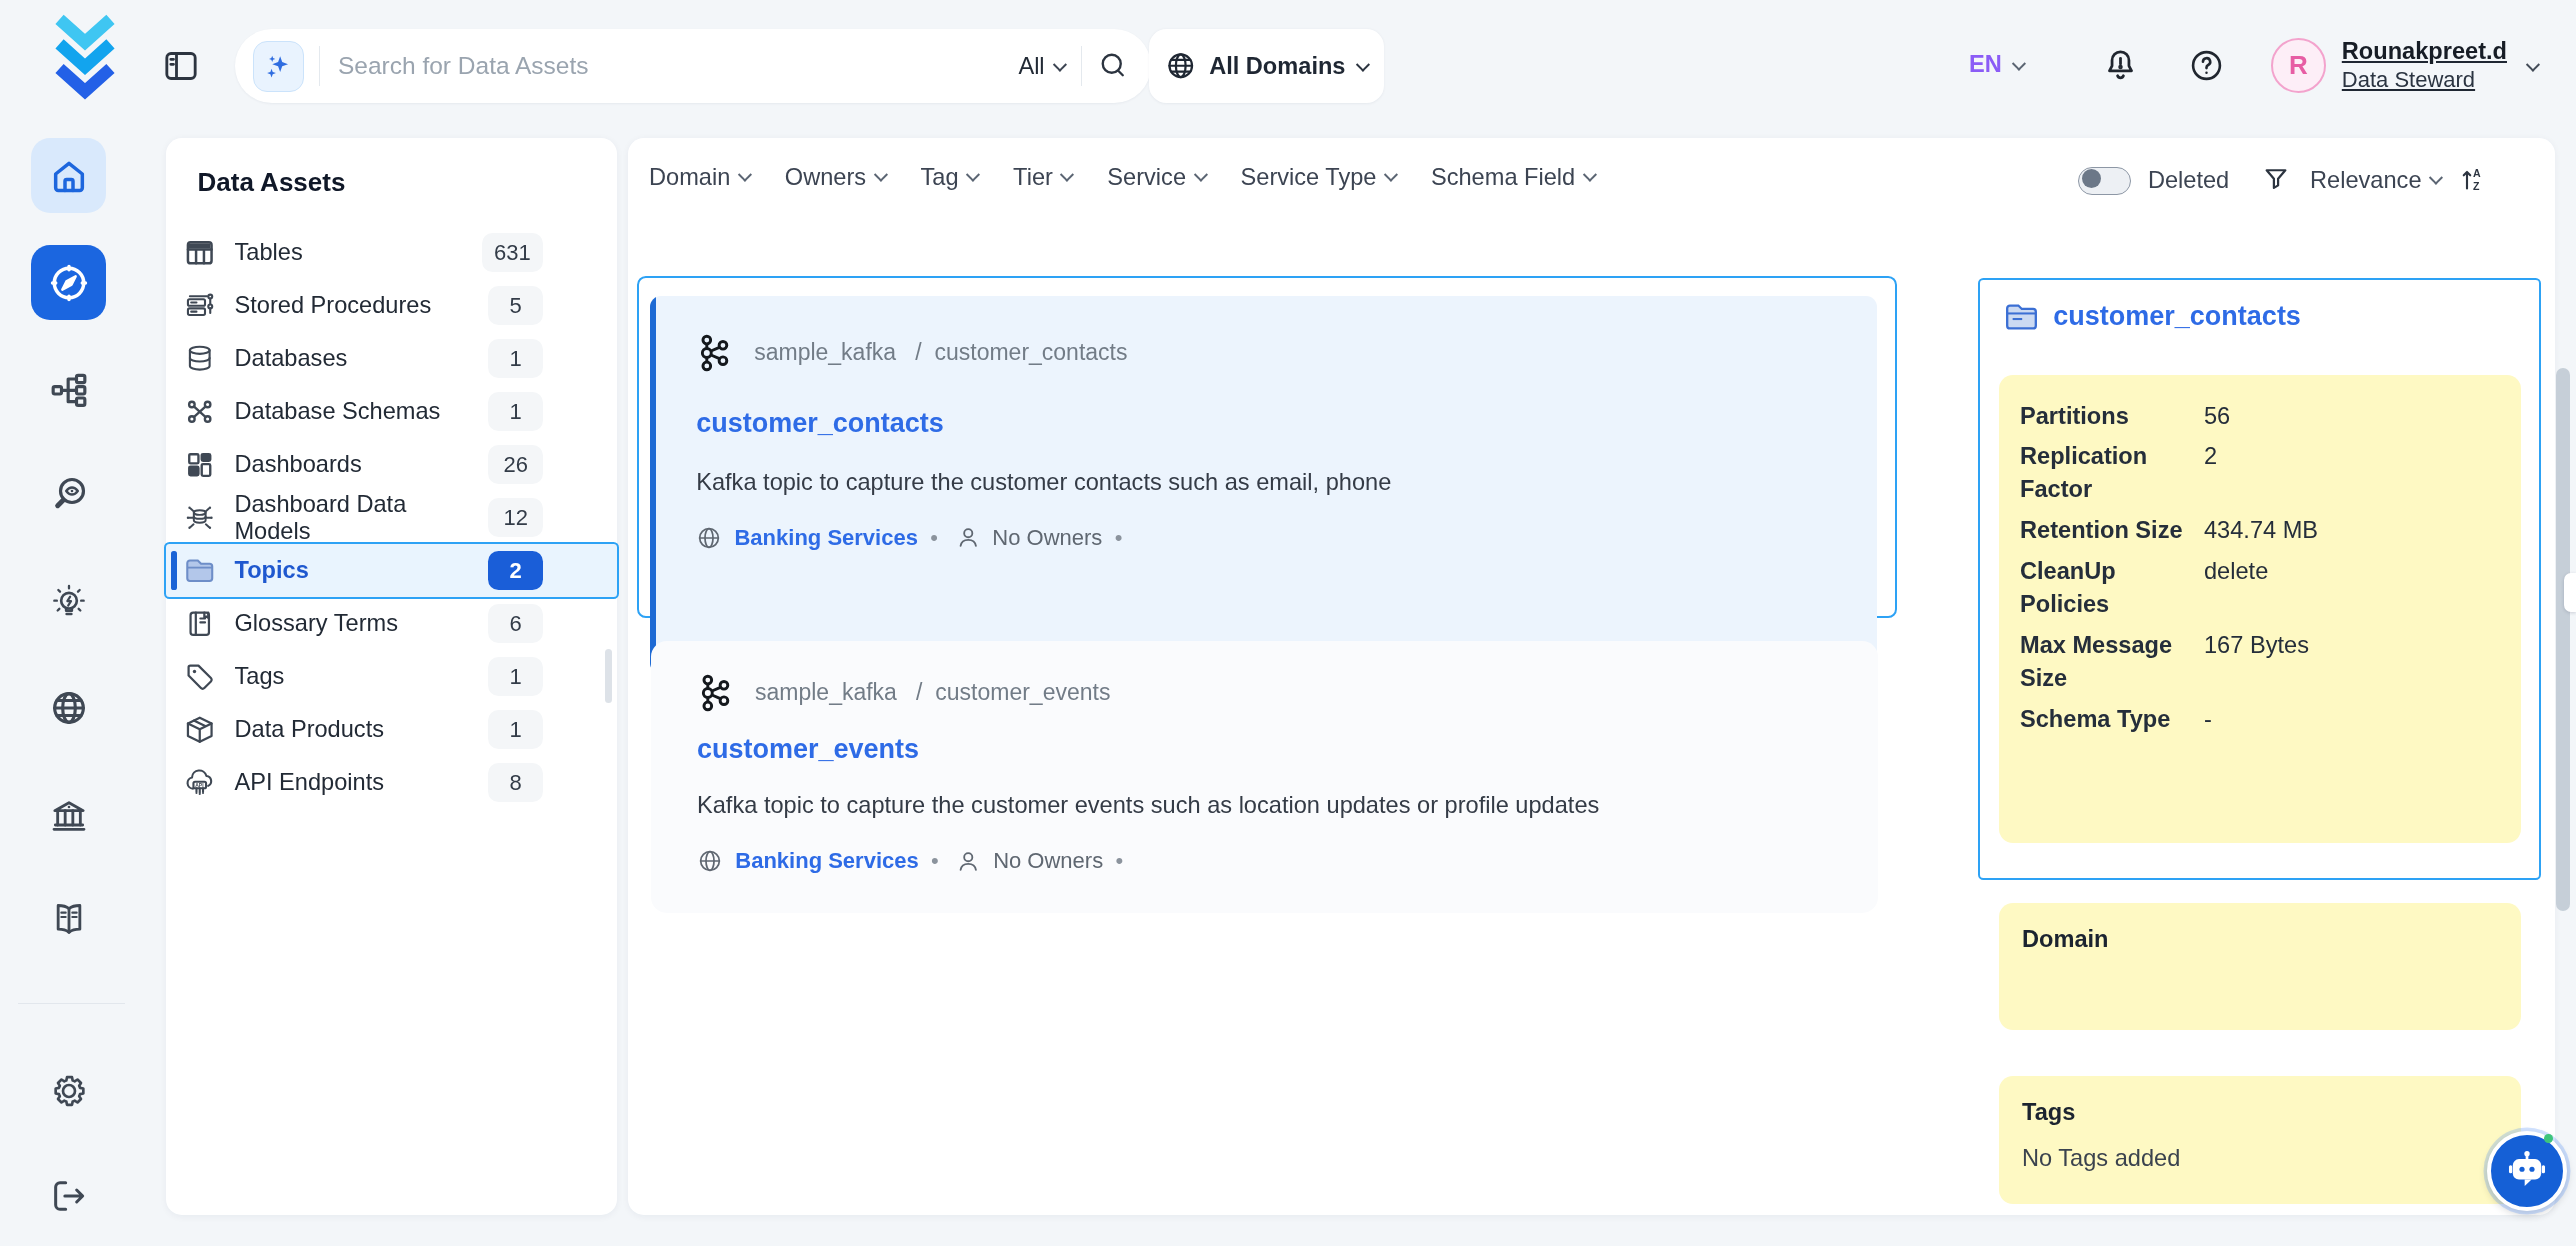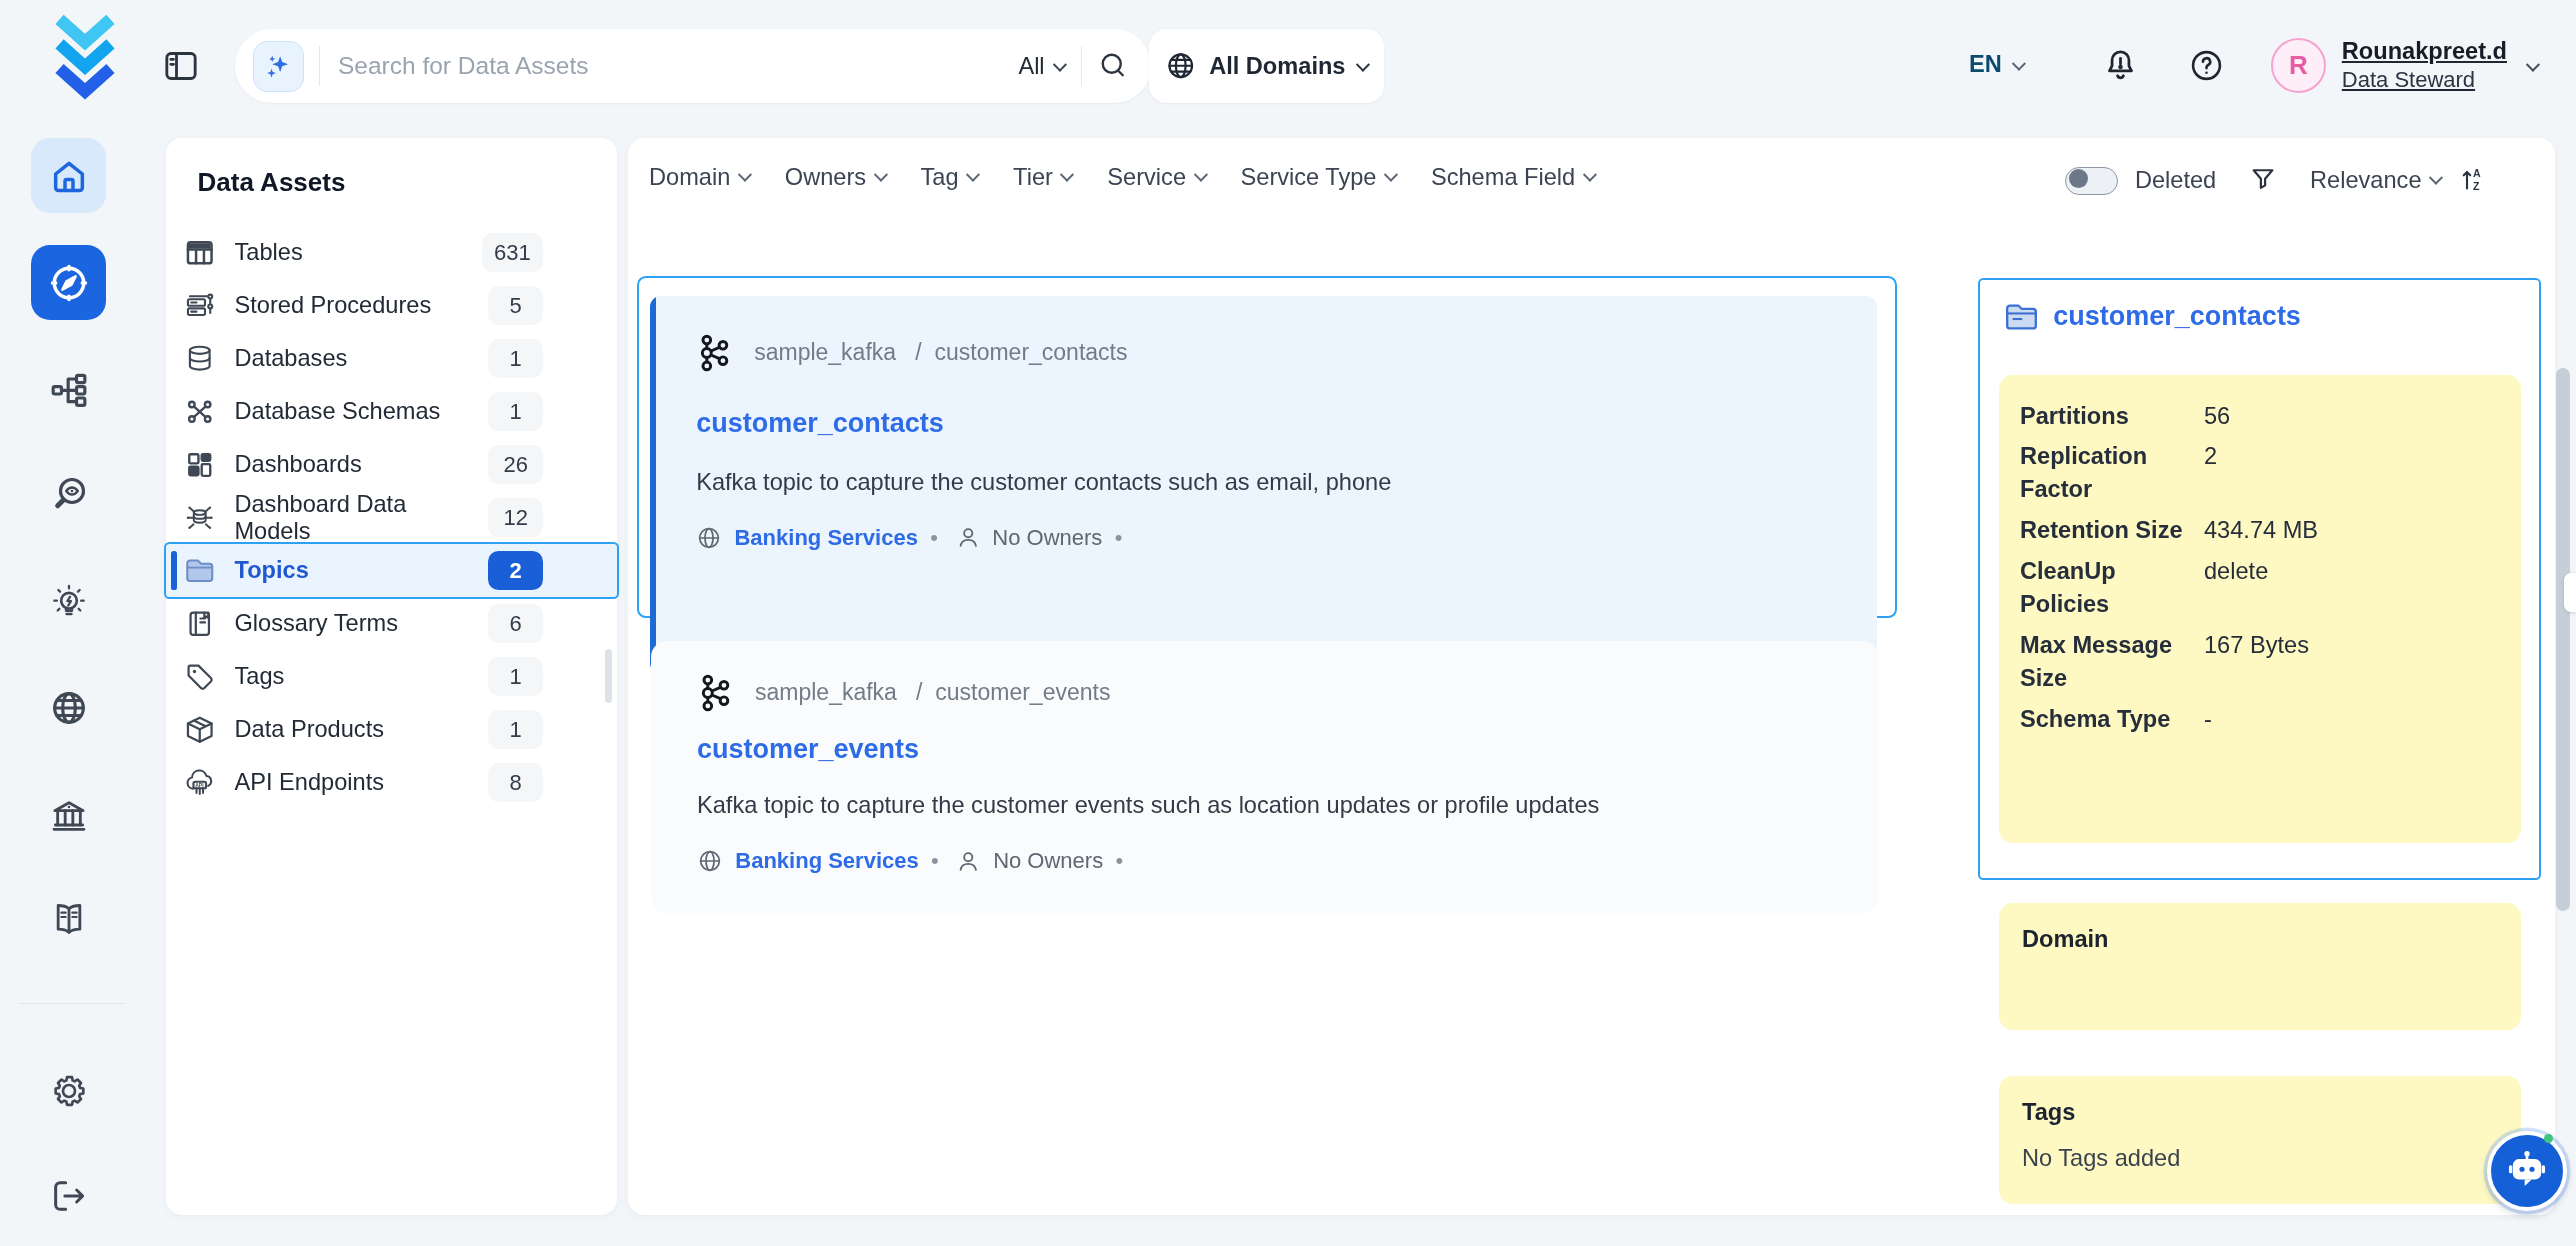--- a/index.html
+++ b/index.html
@@ -103,21 +103,21 @@
   <div class="pill dompill abs">
     <svg width="31.5" height="31.5" viewBox="0 0 24 24" class="ic" style="stroke:#1f2733;stroke-width:1.7">
       <circle cx="12" cy="12" r="8.6"></circle>
         <ellipse cx="12" cy="12" rx="3.7" ry="8.6"></ellipse>
         <path d="M3.4 12h17.2M4.7 7.6h14.6M4.7 16.4h14.6"></path>
     </svg>
     <span>All Domains</span>
     <span class="chv" style="color:#2c3440"></span>
   </div>
 
-  <div class="abs row" style="left:1969px;top:51px;gap:12.3px;font-size:23.6px;font-weight:bold;color:#0c4a6e">
+  <div class="abs row" style="left:1969px;top:51px;gap:12.3px;font-size:23.6px;font-weight:bold;color:#8b5cf6">
     <span>EN</span>
     <span class="chv" style="color:#5b6573"></span>
   </div>
 
   <span class="abs" style="left:2101px;top:46px">
     <svg width="39" height="39" viewBox="0 0 24 24" class="ic" style="stroke:#20262f;stroke-width:1.7">
       <path d="M12 3.6a5.2 5.2 0 0 0-5.2 5.2v3.4L5.2 15.3h13.6l-1.6-3.1V8.8A5.2 5.2 0 0 0 12 3.6z"></path>
       <path d="M10.2 18.3a1.9 1.9 0 0 0 3.6 0"></path>
         <path d="M12 7.6v3.4"></path>
         <circle cx="12" cy="12.9" r="0.55" fill="#20262f"></circle>
@@ -388,21 +388,21 @@
     <div class="abs row" style="right:67px;top:26px;gap:17px">
       <span class="toggle">
           <span class="knob"></span>
         </span>
       <span style="font-size:23.6px;color:#3c4452;margin-right:15.8px">Deleted</span>
       <span>
         <svg width="28" height="28" viewBox="0 0 24 24" class="ic" style="stroke:#2c3440">
             <path d="M4 4.5h16l-6.2 7.3v5.7l-3.6 2.1v-7.8z"></path>
           </svg>
       </span>
-      <span class="fitem" style="margin-left:16px">
+      <span class="fitem" style="margin-left:3px">
           <span>Relevance</span>
           <span class="chv"></span>
         </span>
       <span>
         <svg width="30" height="30" viewBox="0 0 24 24" class="ic" style="stroke:#2c3440;stroke-width:1.7">
             <path d="M7.2 19.5v-13M4.6 9 7.2 6.4 9.8 9"></path>
             <text x="12" y="10.5" font-size="8.5" font-weight="bold" fill="#2c3440" stroke="none" font-family="Liberation Sans, sans-serif">A</text>
             <text x="12" y="21" font-size="8.5" font-weight="bold" fill="#2c3440" stroke="none" font-family="Liberation Sans, sans-serif">Z</text>
           </svg>
       </span>

